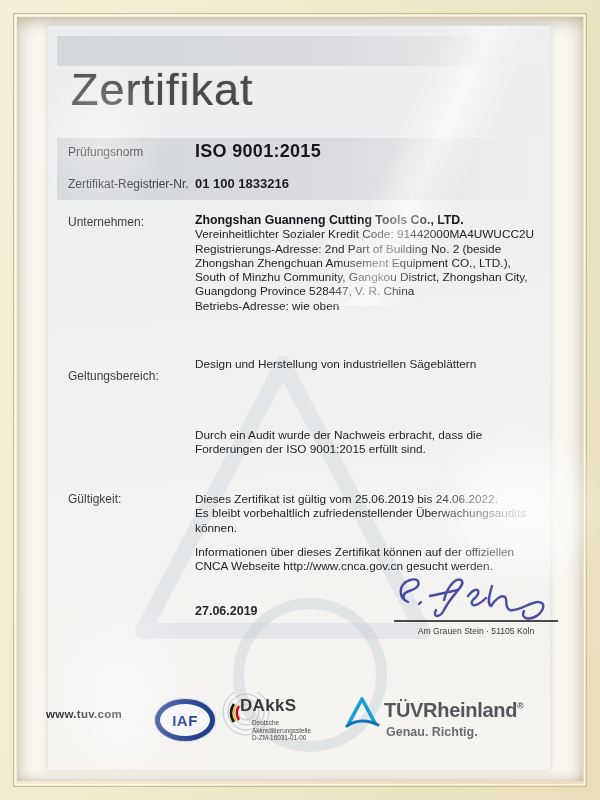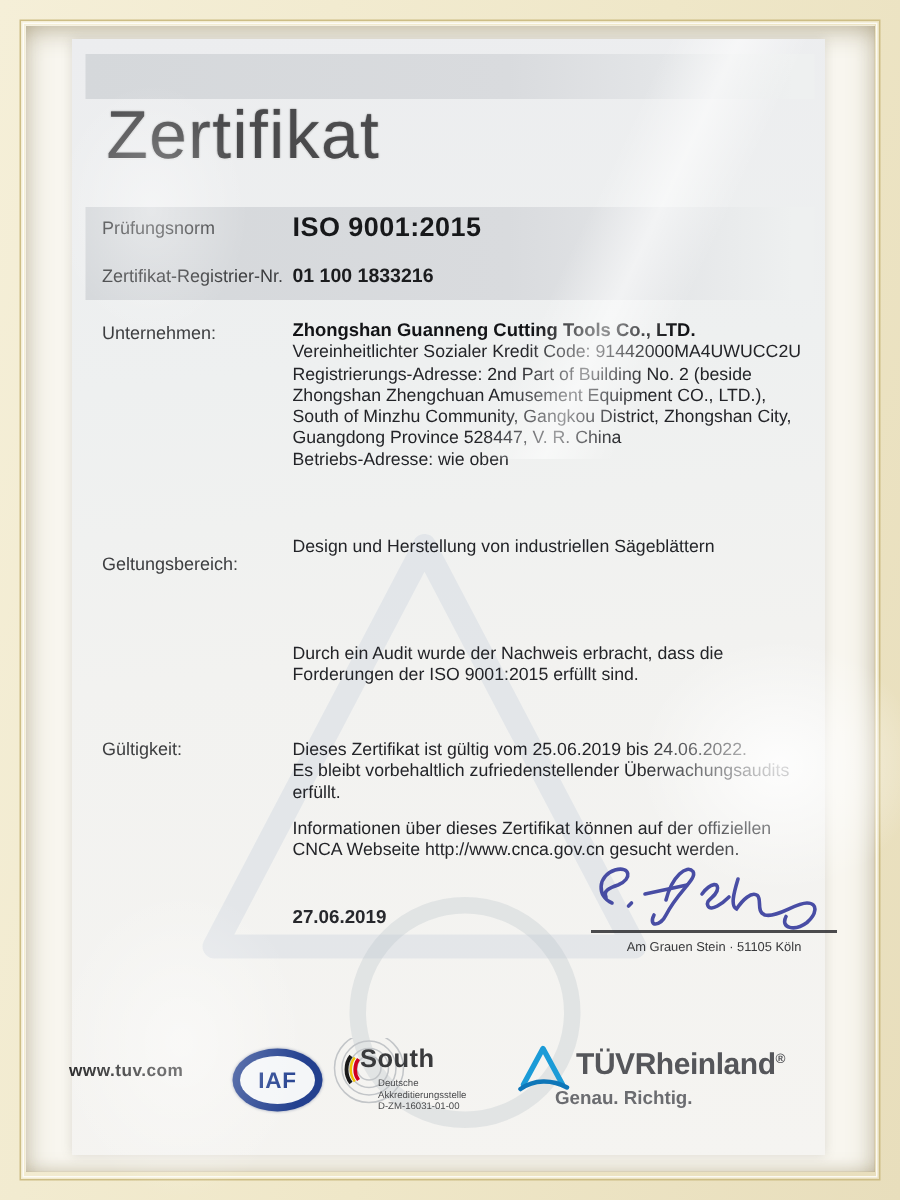--- a/index.html
+++ b/index.html
@@ -49,21 +49,21 @@
   .iaf{position:absolute;left:155px;top:699px;width:60px;height:42px;border-radius:50%;background:#23408f;
     box-shadow:0 0 2px rgba(30,50,110,.5);}
   .iaf-inner{position:absolute;inset:5px;background:#f4f6f8;border-radius:50%;
     display:flex;align-items:center;justify-content:center;font-size:15px;font-weight:bold;color:#23408f;letter-spacing:.5px;}
   .dakks{position:absolute;left:212px;top:696px;width:120px;height:50px;}
   .dakks-word{position:absolute;left:28px;top:0px;font-size:17px;font-weight:bold;color:#393a3c;letter-spacing:.3px;}
   .dakks-sub{position:absolute;left:40px;top:23px;font-size:6.4px;line-height:7.6px;color:#4a4b4d;}
   .tuv-tri{position:absolute;left:344px;top:695px;}
   .brand{position:absolute;left:384px;top:699px;font-size:20px;font-weight:bold;color:#55565a;letter-spacing:-.3px;}
   .brand sup{font-size:9px;vertical-align:super;}
-  .tagline{position:absolute;left:370px;top:725px;font-size:12.5px;font-weight:bold;color:#6b6c70;}
+  .tagline{position:absolute;left:386px;top:725px;font-size:12.5px;font-weight:bold;color:#6b6c70;}
   
   .glare{position:absolute;pointer-events:none;z-index:9;}
   .glare1{left:290px;top:26px;width:260px;height:280px;
     background:linear-gradient(115deg,rgba(255,255,255,0) 40%,rgba(255,255,255,.55) 52%,rgba(255,255,255,0) 64%);}
   .glare2{left:425px;top:425px;width:190px;height:170px;
     background:radial-gradient(ellipse at center,rgba(255,255,255,.85) 0%,rgba(255,255,255,0) 70%);}
   .glare3{left:36px;top:590px;width:170px;height:210px;
     background:radial-gradient(ellipse at center,rgba(255,255,255,.45) 0%,rgba(255,255,255,0) 70%);}
   .glare4{left:36px;top:55px;width:130px;height:170px;
     background:radial-gradient(ellipse at center,rgba(255,255,255,.4) 0%,rgba(255,255,255,0) 70%);}
@@ -109,21 +109,21 @@
 
   <div class="body-col" style="top:428px;">
     <div>Durch ein Audit wurde der Nachweis erbracht, dass die</div>
     <div>Forderungen der ISO 9001:2015 erfüllt sind.</div>
   </div>
 
   <div class="label" style="top:492px;">Gültigkeit:</div>
   <div class="body-col" style="top:492px;">
     <div>Dieses Zertifikat ist gültig vom 25.06.2019 bis 24.06.2022.</div>
     <div>Es bleibt vorbehaltlich zufriedenstellender Überwachungsaudits</div>
-    <div>erfüllt.</div>
+    <div>können.</div>
   </div>
 
   <div class="body-col" style="top:545px;">
     <div>Informationen über dieses Zertifikat können auf der offiziellen</div>
     <div>CNCA Webseite http://www.cnca.gov.cn gesucht werden.</div>
   </div>
 
   <div class="date">27.06.2019</div>
   <svg class="sig-svg" width="170" height="48" viewBox="0 0 170 48">
     <g fill="none" stroke="#3a3f9e" stroke-width="2.4" stroke-linecap="round" opacity="0.92">
@@ -151,21 +151,21 @@
       <g fill="none" stroke="#c2c5c8" stroke-width="1">
         <circle cx="34" cy="20" r="8"></circle>
           <circle cx="34" cy="20" r="13"></circle>
         <circle cx="34" cy="20" r="18"></circle>
           <circle cx="34" cy="20" r="23"></circle>
       </g>
       <path d="M22,12 C18,17 18,25 22,30" fill="none" stroke="#1a1a1a" stroke-width="2.6"></path>
       <path d="M27,14 C24,18 24,24 27,28" fill="none" stroke="#d1001f" stroke-width="2.4"></path>
       <path d="M24.5,13 C21,17.5 21,24.5 24.5,29" fill="none" stroke="#f0c400" stroke-width="1.6"></path>
     </svg>
-    <div class="dakks-word">South</div>
+    <div class="dakks-word">DAkkS</div>
     <div class="dakks-sub">
       <div>Deutsche</div>
       <div>Akkreditierungsstelle</div>
       <div>D-ZM-16031-01-00</div>
     </div>
   </div>
 
   <svg class="tuv-tri" width="36" height="34" viewBox="0 0 36 34">
     <path d="M5,28 L18,4 L31,28" fill="none" stroke="#1b9bd7" stroke-width="3.6" stroke-linecap="round" stroke-linejoin="round"></path>
     <path d="M3,31 C12,24.5 24,24.5 34,30" fill="none" stroke="#0e76b8" stroke-width="3" stroke-linecap="round"></path>

